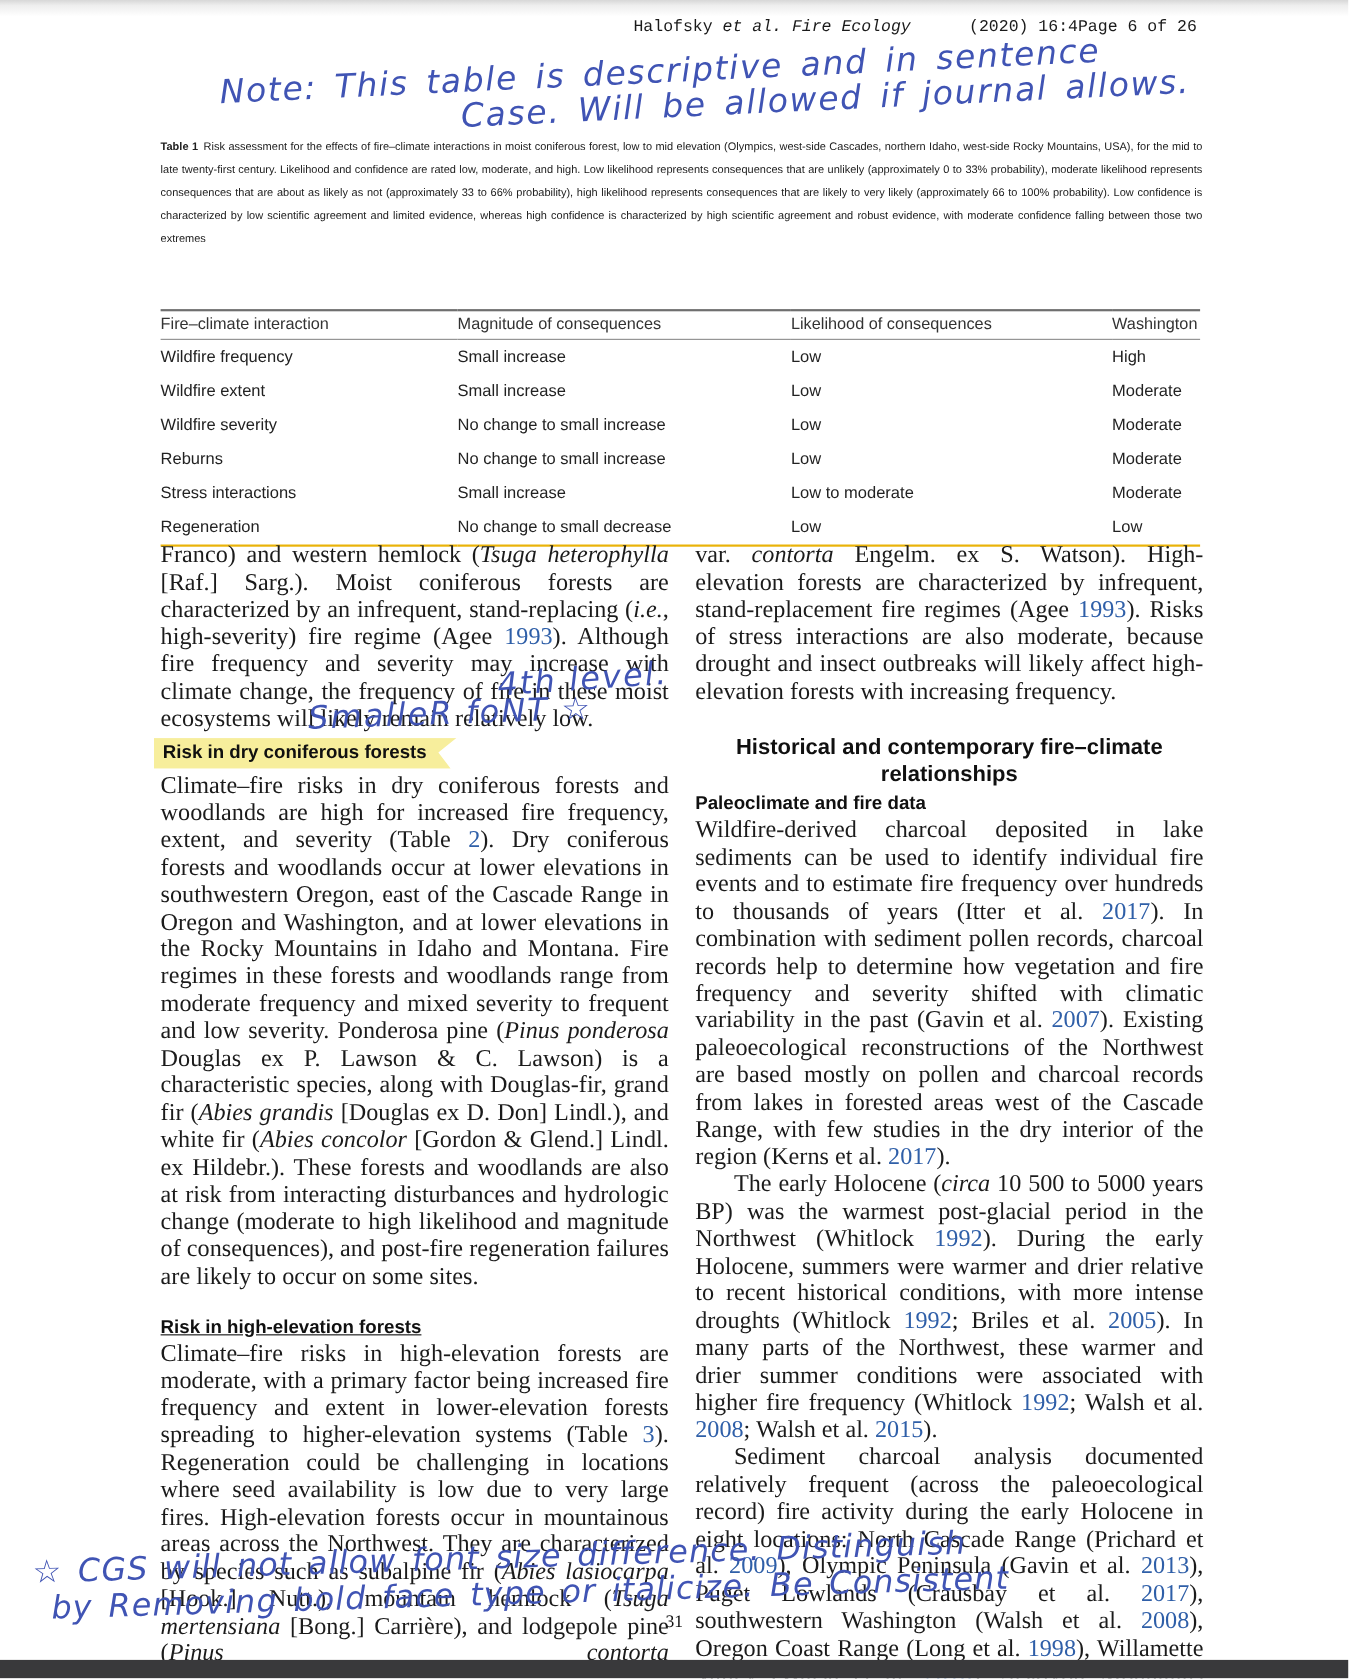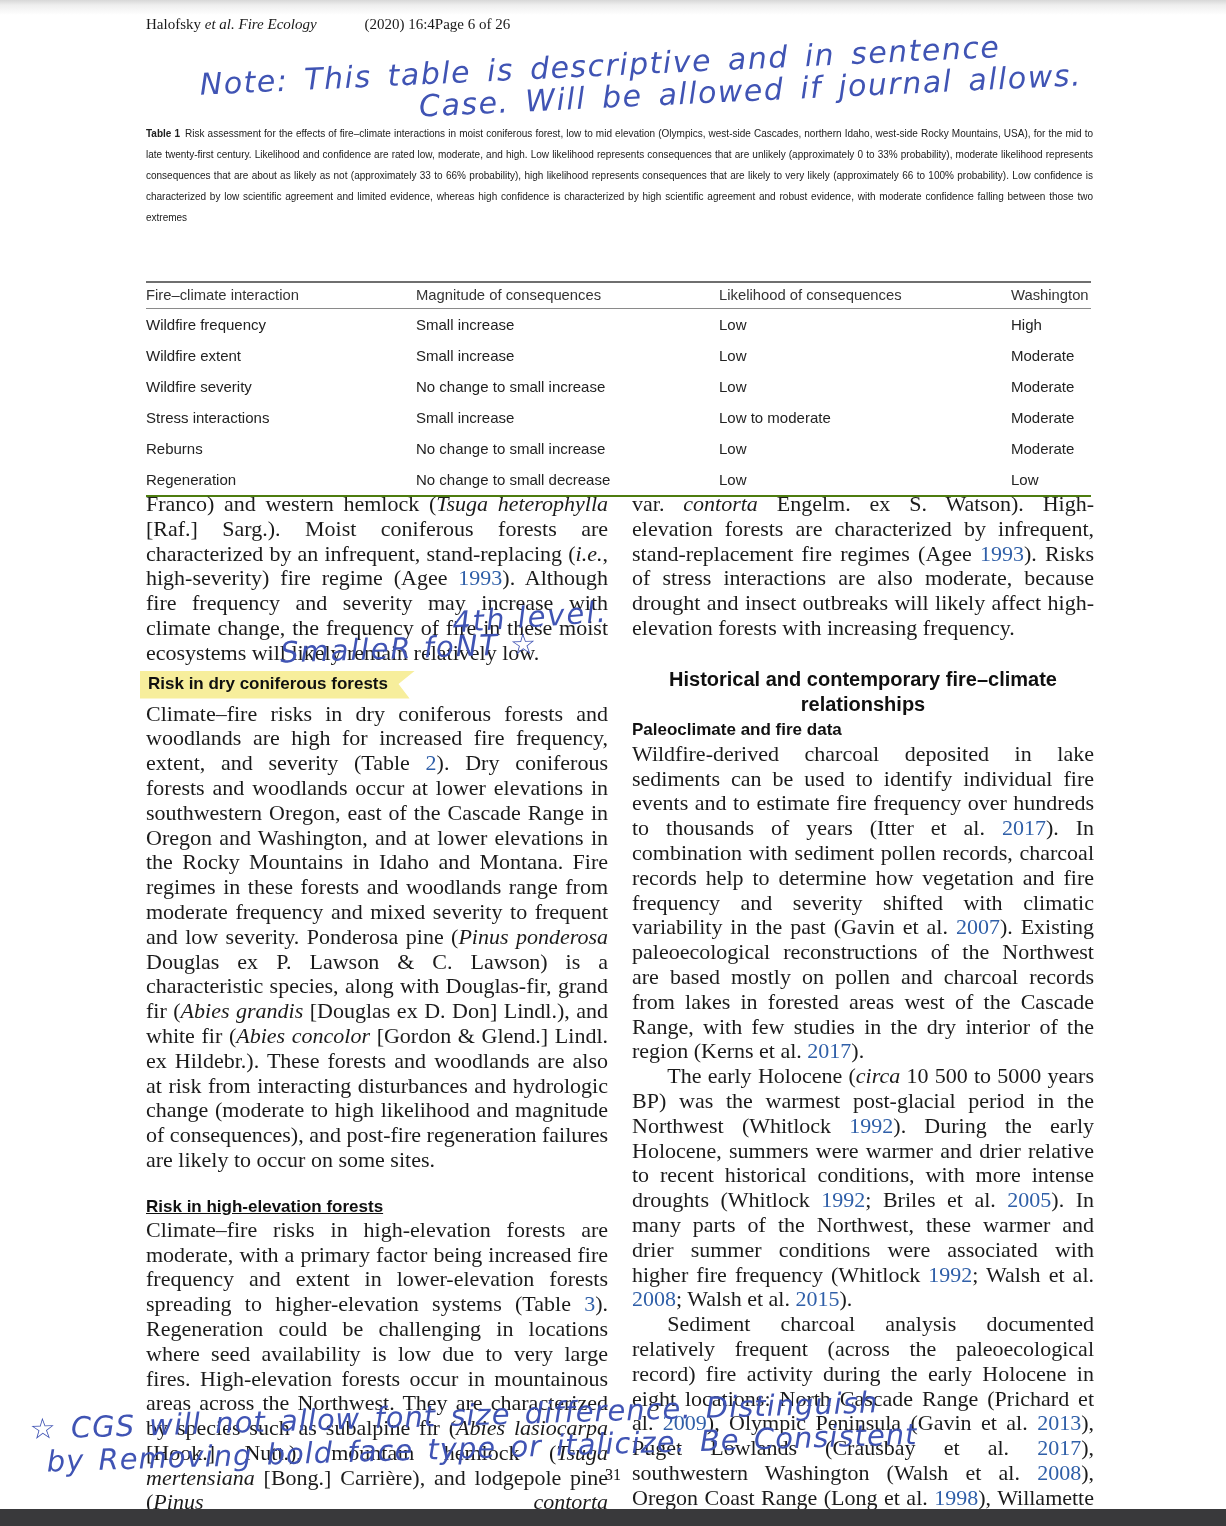--- a/index.html
+++ b/index.html
@@ -4,34 +4,34 @@
 <style>
   html,body{margin:0;padding:0;background:#fff;}
   .page{position:relative;width:1226px;height:1526px;background:#ffffff;overflow:hidden;
         font-family:"Liberation Serif", serif;color:#1b1b1b;}
   .topfade{position:absolute;top:0;left:0;width:100%;height:15px;
         background:linear-gradient(to bottom,#d7d7d7 0,#eeeeee 5px,#ffffff 15px);}
   .bottombar{position:absolute;bottom:0;left:0;width:100%;height:17px;background:#39393b;}
 
   
   .runhead{position:absolute;top:16px;left:146px;right:138px;display:flex;
-        justify-content:flex-start;font-family:Liberation Serif, serif;
+        justify-content:flex-end;font-family:Liberation Mono, monospace;
         font-size:15px;color:#1a1a1a;}
   .rh-issue{margin-left:44px;}
 
   
   .caption{position:absolute;top:124px;left:146px;width:947px;margin:0;
         font-family:"Liberation Sans",sans-serif;font-size:10px;line-height:20.9px;
         color:#202020;text-align:justify;}
   .caption .bd{margin-right:5px;}
 
   
   .t1{position:absolute;top:281px;left:146px;width:945px;border-collapse:collapse;
         font-family:"Liberation Sans",sans-serif;table-layout:fixed;
-        border-top:2px solid #6f6f6f;border-bottom:2px solid #4d7c0f;}
+        border-top:2px solid #6f6f6f;border-bottom:2px solid #eab308;}
   .t1 th{font-weight:normal;text-align:left;font-size:14.8px;color:#333;
         padding:4px 4px 5px 0;border-bottom:1px solid #8a8a8a;}
   .t1 td{font-size:15px;color:#222;padding:7px 4px 7px 0;}
 
   
   .cols{position:absolute;top:492px;left:146px;width:948px;display:flex;gap:24px;}
   .col{width:462px;}
   .body{margin:0;font-size:22px;line-height:24.8px;color:#1b1b1b;}
   .j{text-align:justify;}
   .ind{text-indent:1.6em;}
@@ -115,29 +115,29 @@
         <td>Low</td>
         <td>Moderate</td>
       </tr>
       <tr>
         <td>Wildfire severity</td>
         <td>No change to small increase</td>
         <td>Low</td>
         <td>Moderate</td>
       </tr>
       <tr>
+        <td>Reburns</td>
+        <td>No change to small increase</td>
+        <td>Low</td>
+        <td>Moderate</td>
+      </tr>
+      <tr>
         <td>Stress interactions</td>
         <td>Small increase</td>
         <td>Low to moderate</td>
-        <td>Moderate</td>
-      </tr>
-      <tr>
-        <td>Reburns</td>
-        <td>No change to small increase</td>
-        <td>Low</td>
         <td>Moderate</td>
       </tr>
       <tr>
         <td>Regeneration</td>
         <td>No change to small decrease</td>
         <td>Low</td>
         <td>Low</td>
       </tr>
     </tbody>
   </table>

